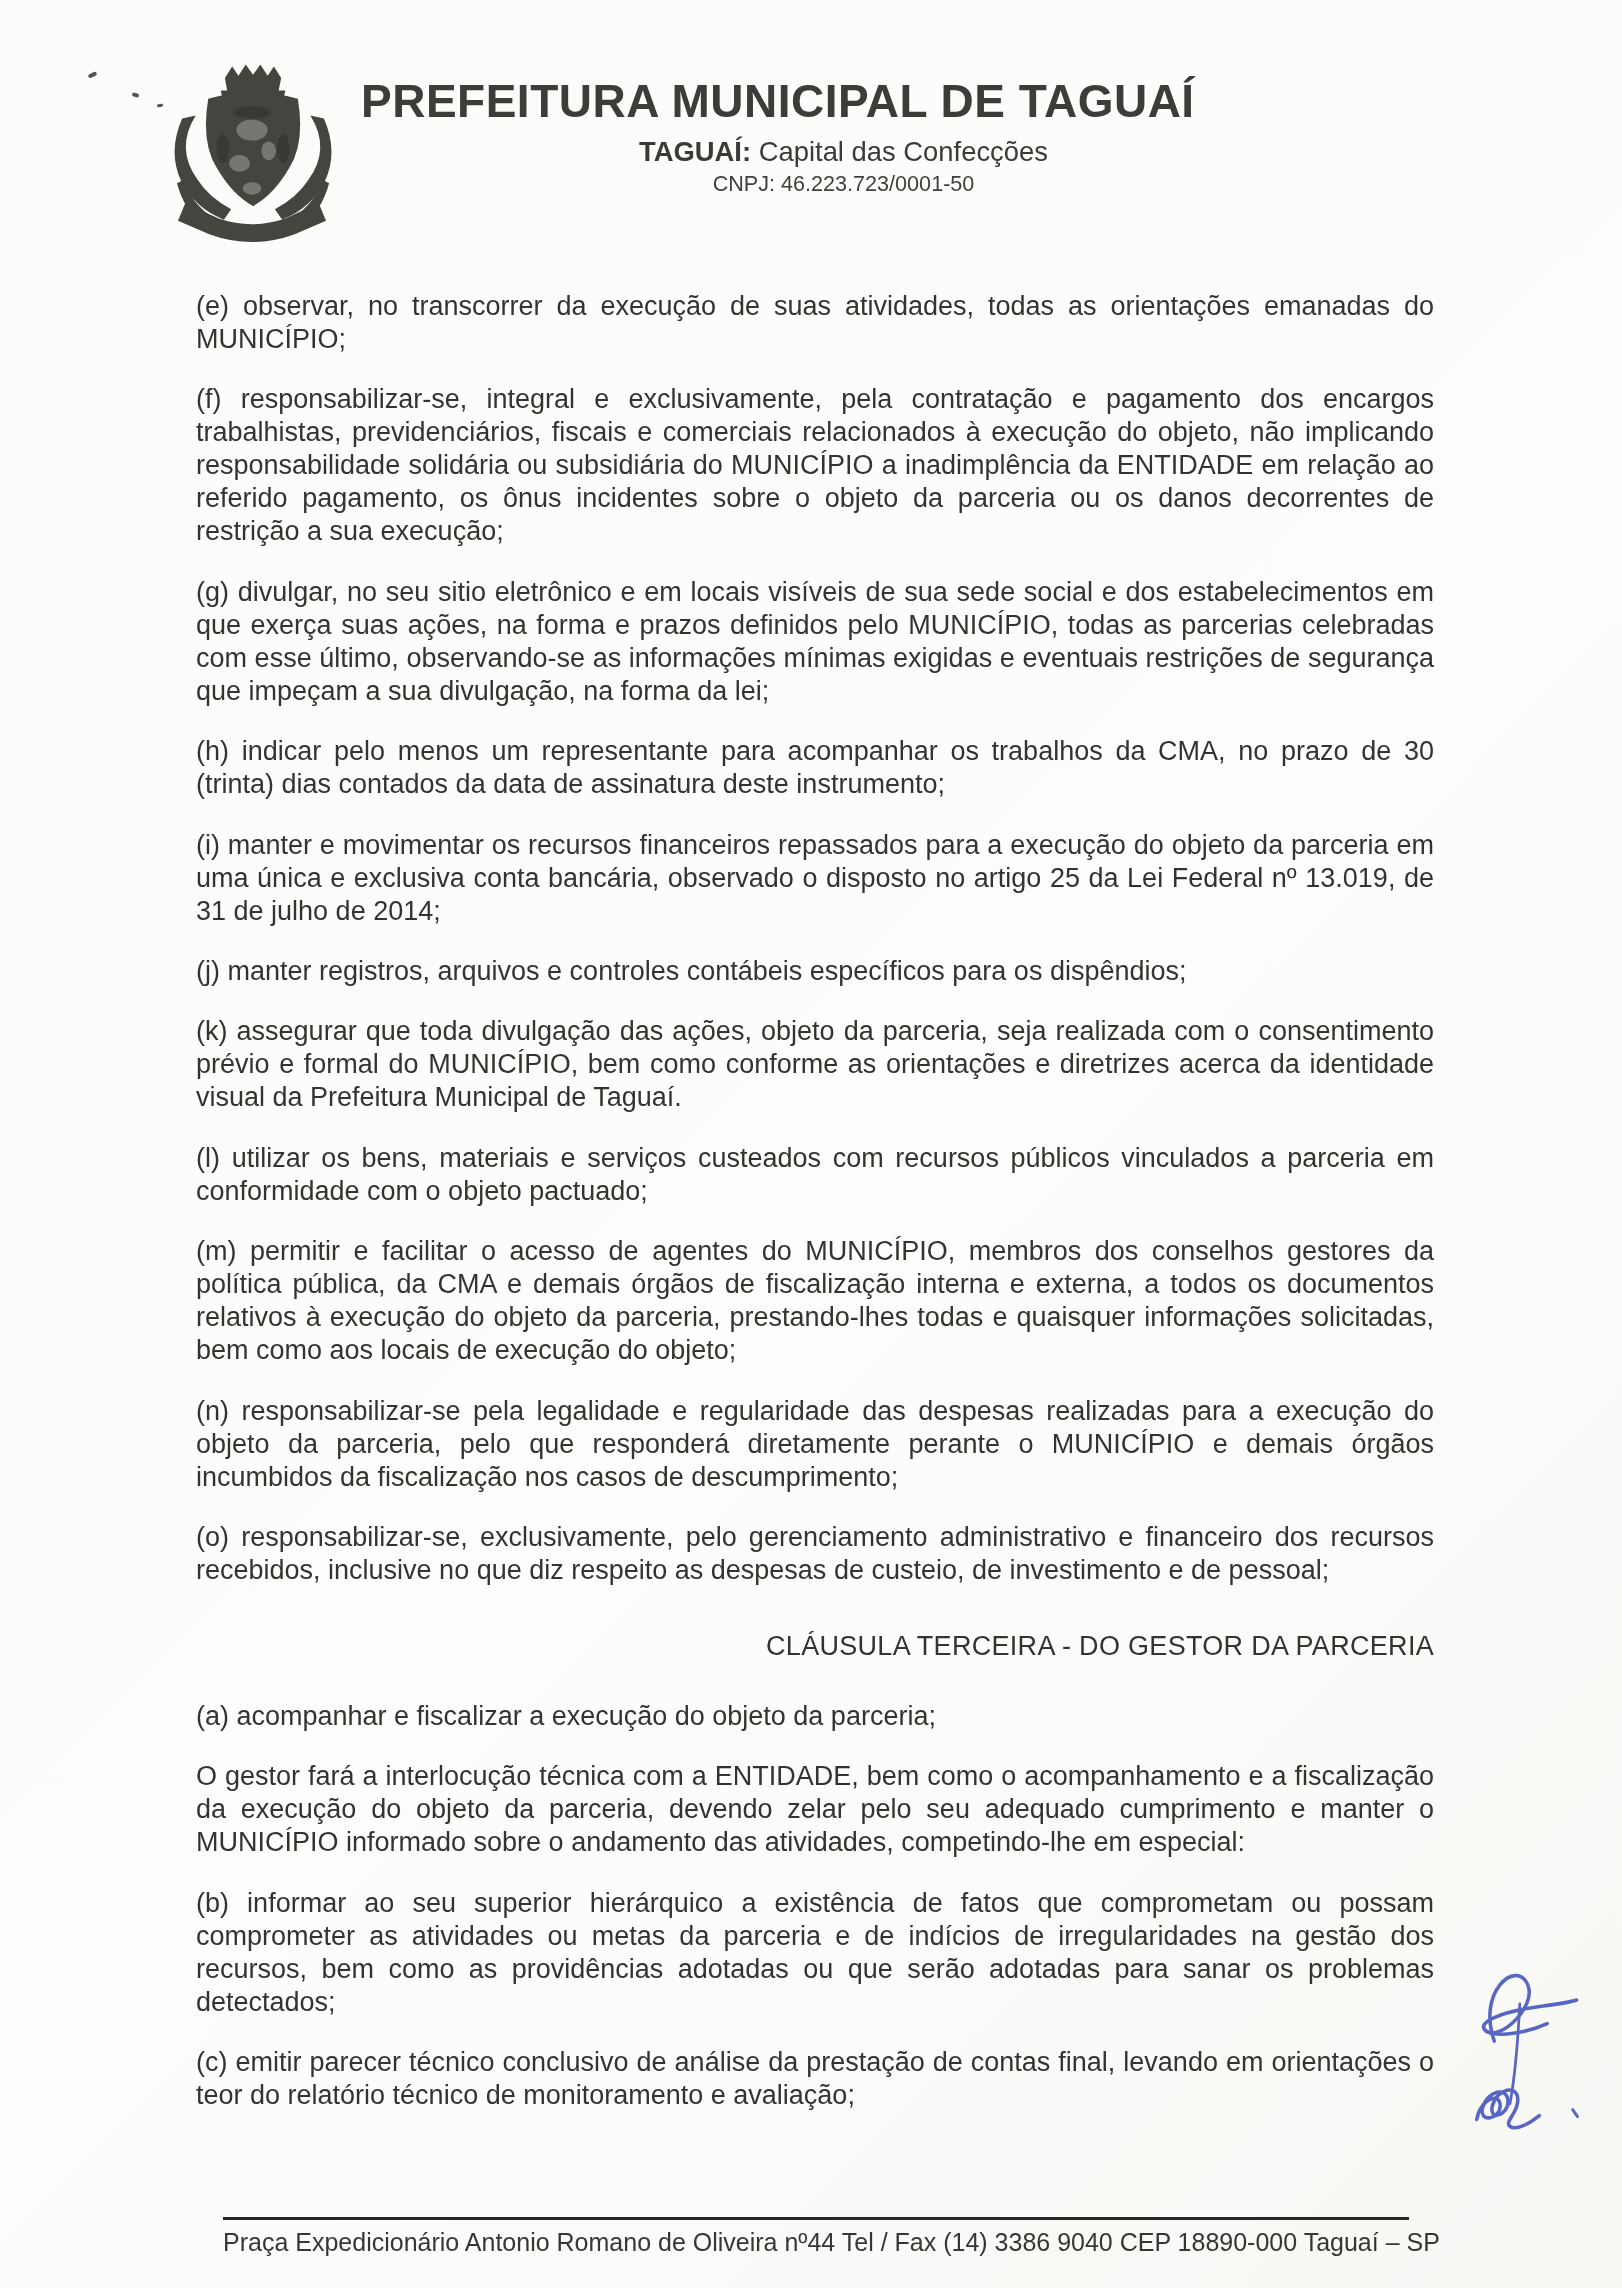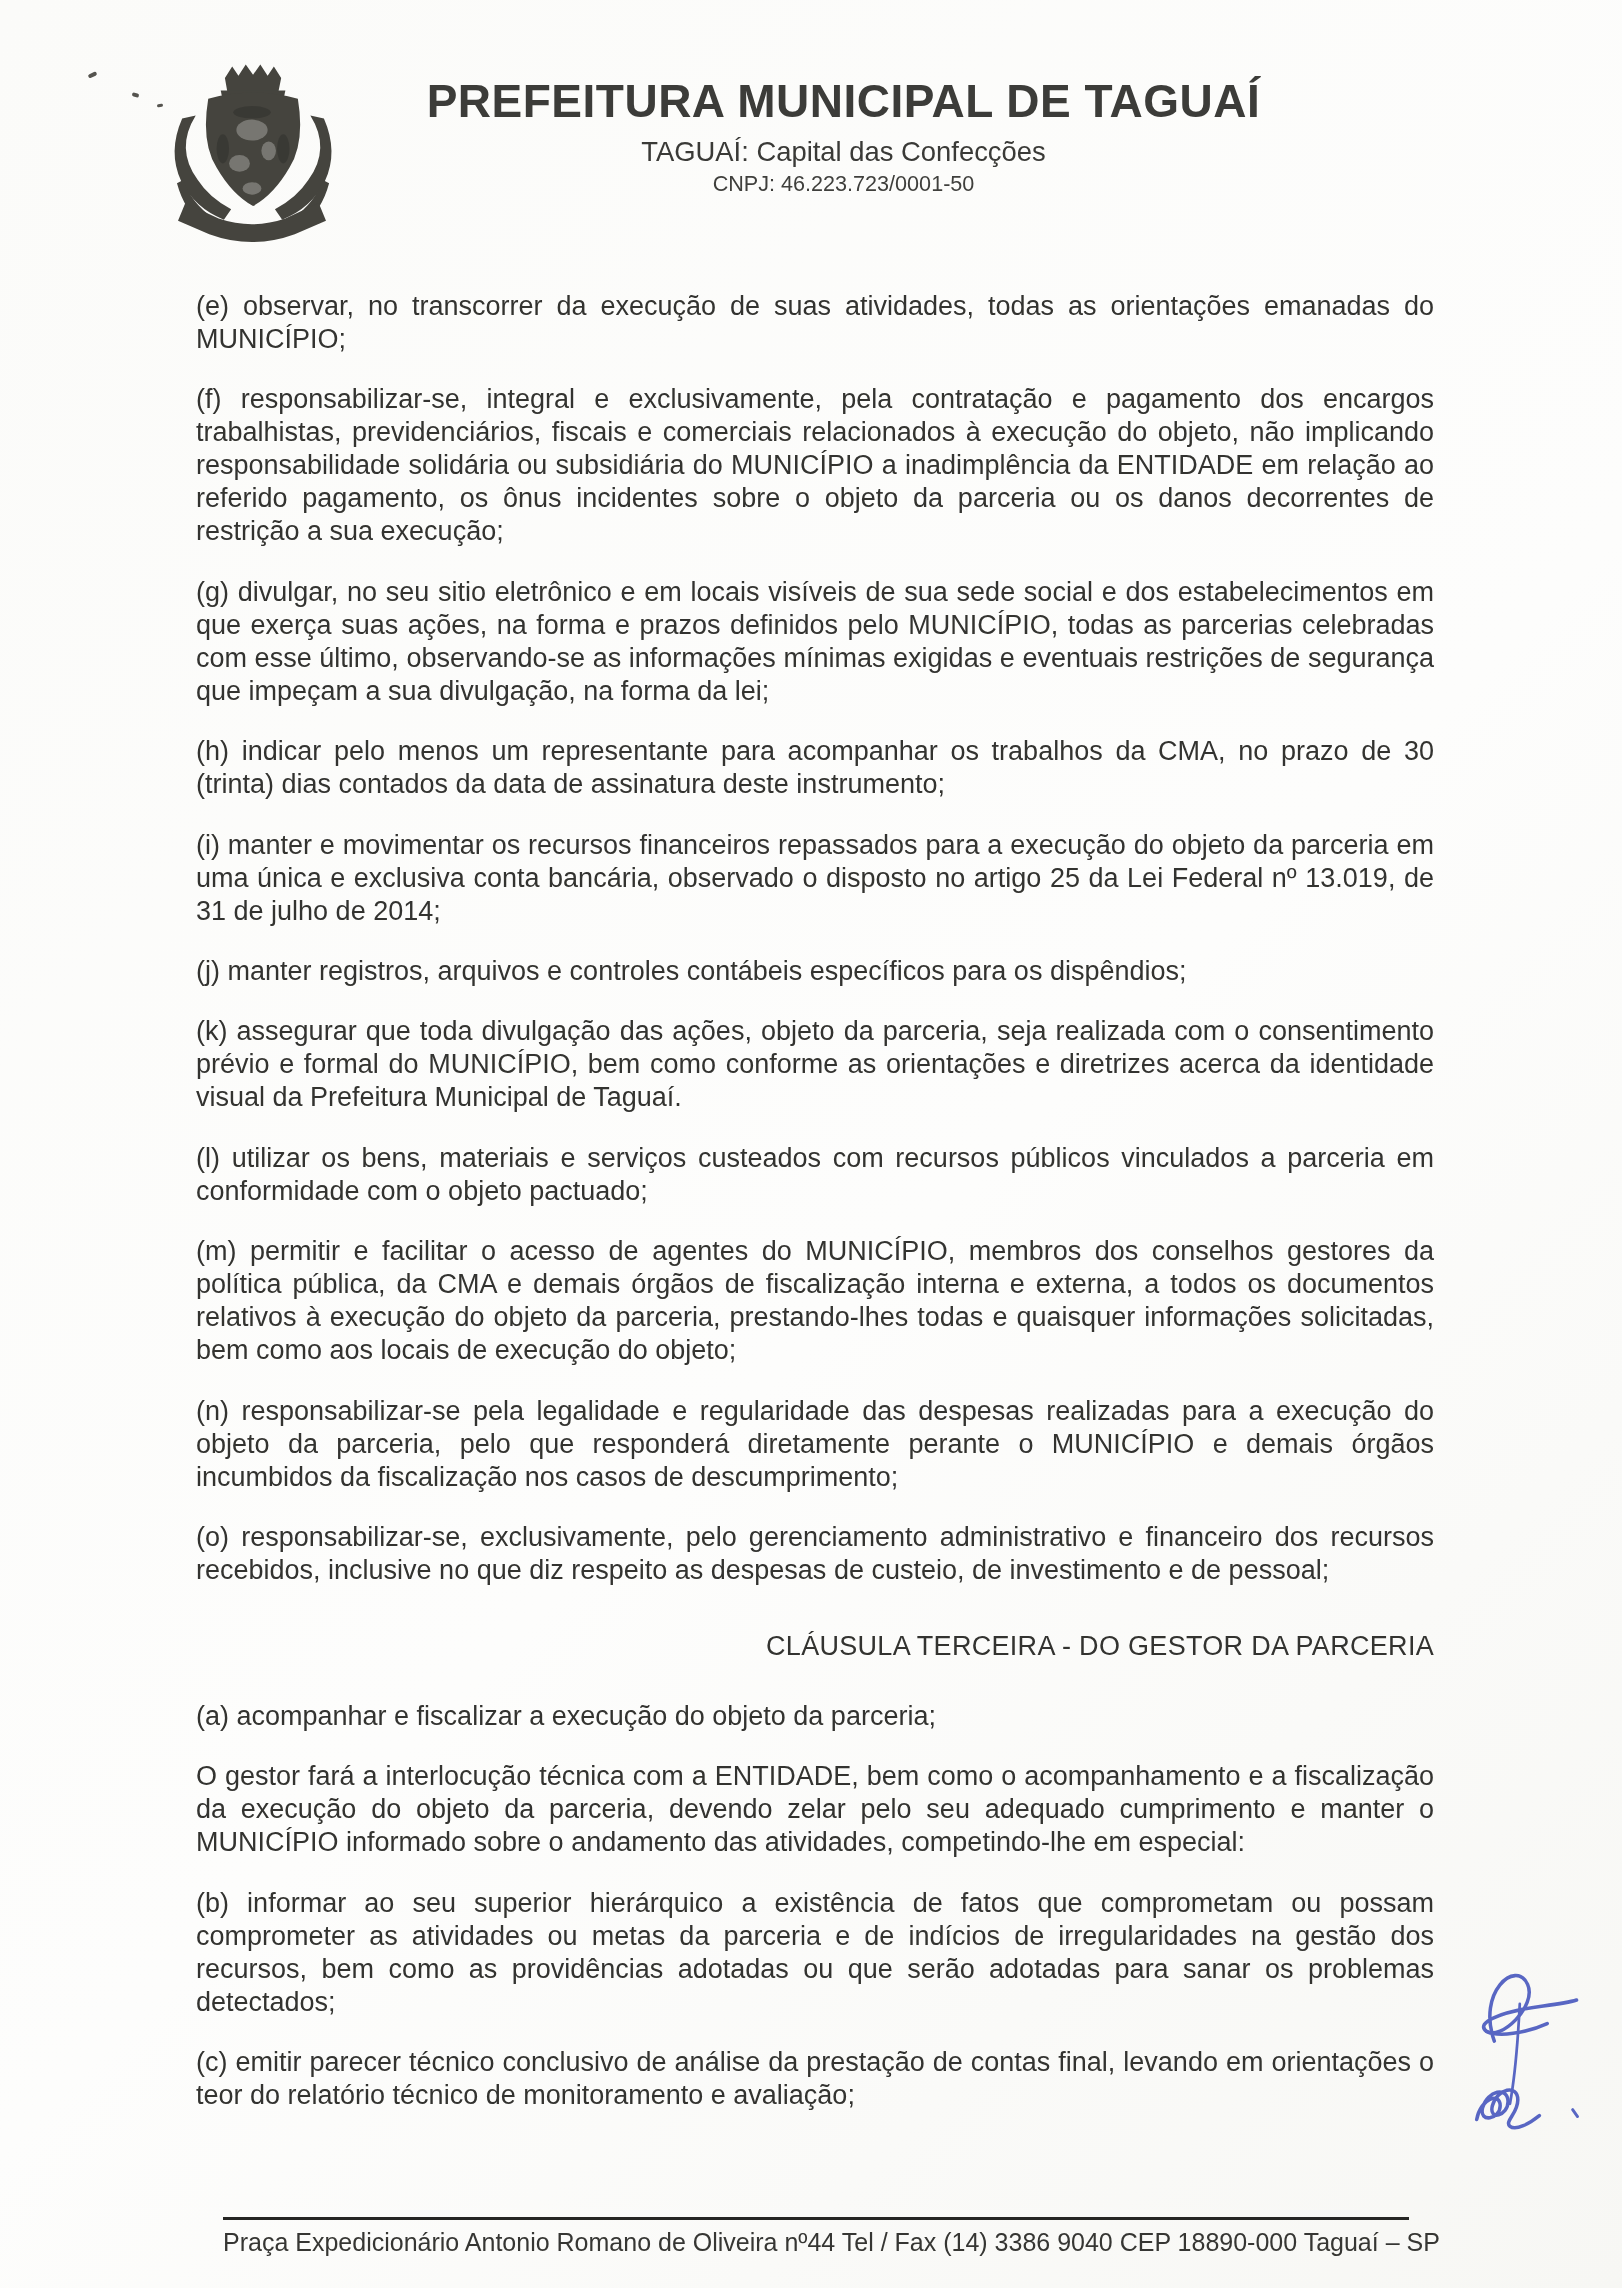--- a/index.html
+++ b/index.html
@@ -11,24 +11,24 @@
     font-family:"Liberation Sans","DejaVu Sans",sans-serif;
     color:#2e2e2c;
     overflow:hidden;
   }
   
   .letterhead{position:absolute;left:0;top:0;width:1622px;height:265px;}
   .logo{position:absolute;left:145px;top:55px;width:214px;height:198px;}
   .head-text{position:absolute;left:361px;top:74px;width:965px;}
   .org-name{
     margin:0;font-size:46px;font-weight:bold;letter-spacing:0.5px;
-    color:#3c3c39;white-space:nowrap;text-align:center;
+    color:#3c3c39;white-space:nowrap;
   }
   .slogan{margin-top:7.8px;text-align:center;font-size:27.4px;color:#3a3a37;}
-  .slogan b{font-weight:normal;}
+  .slogan b{font-weight:bold;}
   .cnpj{margin-top:2.9px;text-align:center;font-size:21.6px;color:#3f3f3c;}
   .speck{position:absolute;background:#55544f;border-radius:2px;}
   
   .doc-body{
     position:absolute;left:196px;top:290px;width:1238px;
     font-size:27px;line-height:33px;color:#333330;
   }
   .block{margin:0 0 27.4px 0;text-align:justify;}
   .heading-block{margin:43px 0 37px 0;text-align:right;letter-spacing:0.3px;}
   

